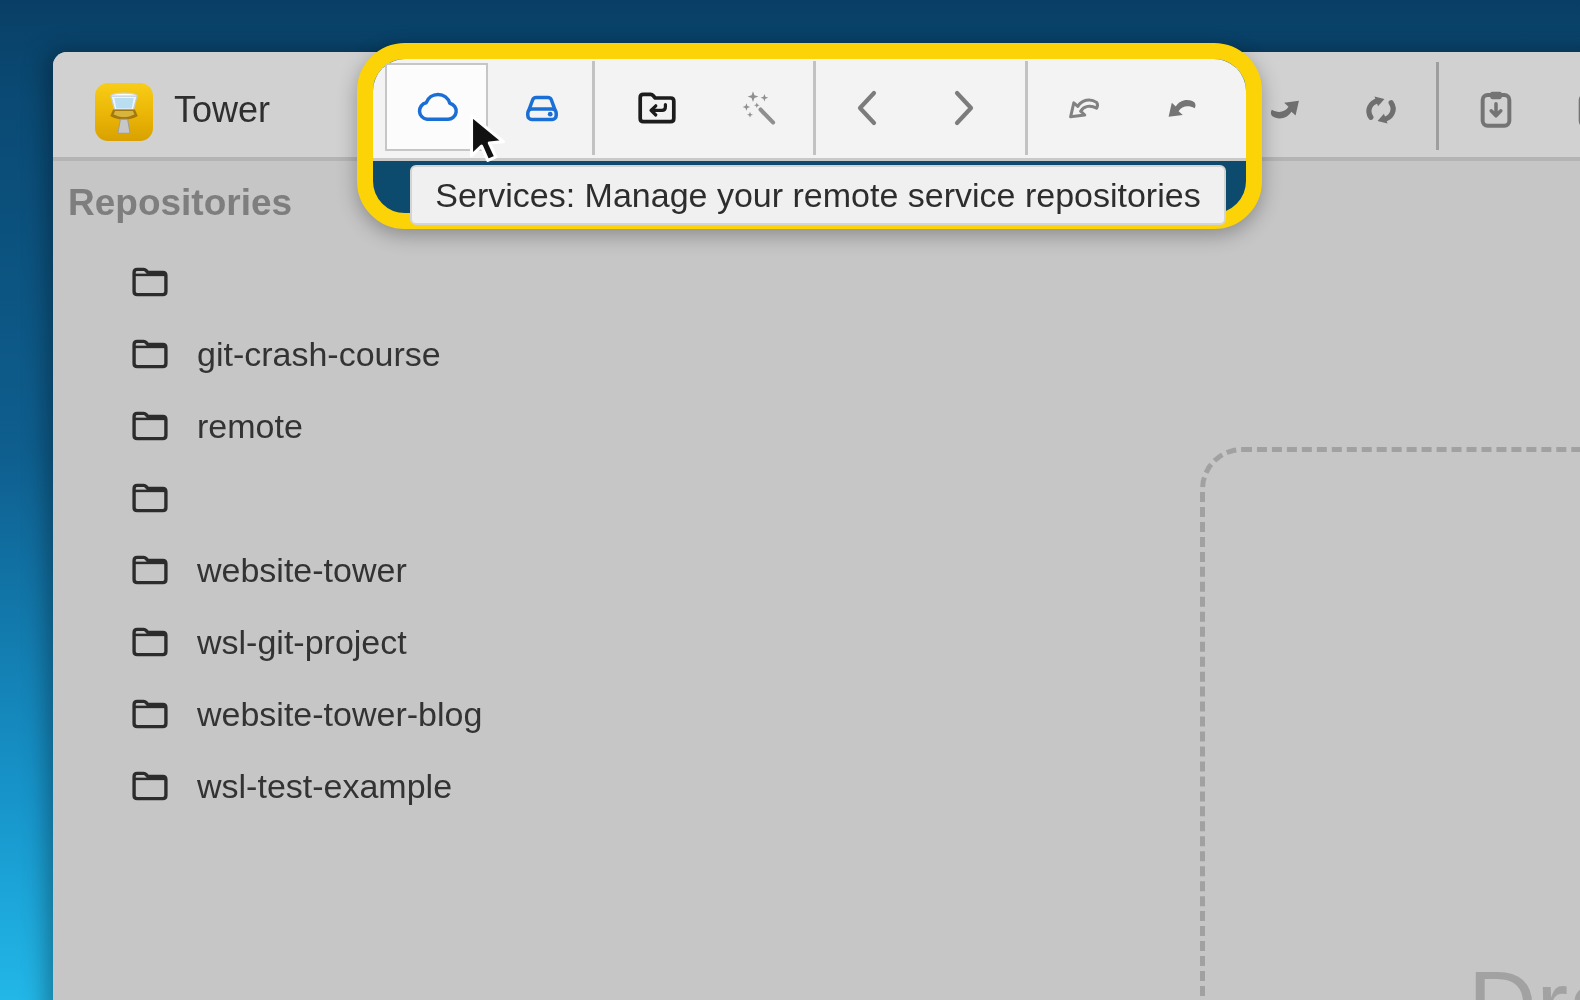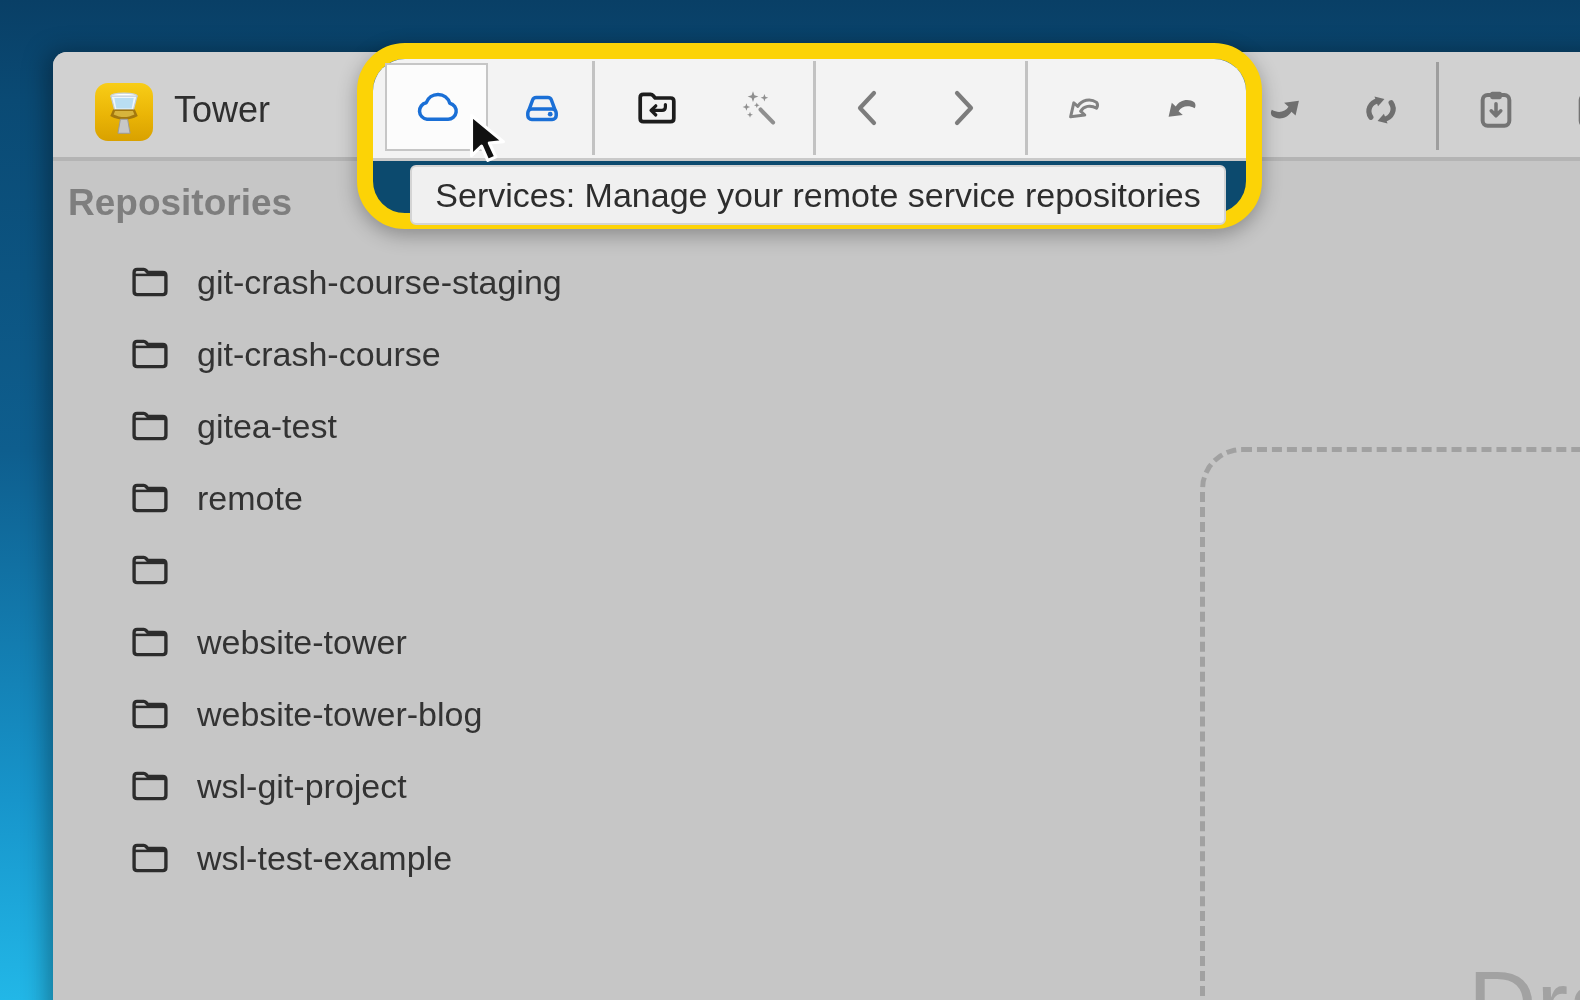--- a/index.html
+++ b/index.html
@@ -94,38 +94,30 @@
     <div class="side-heading">Repositories</div>
     <div class="repo-list">
 
 
 
         <div class="repo-row">
           <svg width="46" height="46" viewBox="0 0 24 24">
             <path d="M3.7 17 V7 C3.7 6 4.3 5.4 5.3 5.4 H8.7 C9.2 5.4 9.6 5.6 9.9 5.95 L10.8 7 H18.7 C19.7 7 20.3 7.6 20.3 8.6 V17 C20.3 18 19.7 18.6 18.7 18.6 H5.3 C4.3 18.6 3.7 18 3.7 17 Z" fill="none" stroke="#2c2c2c" stroke-width="1.75" stroke-linejoin="round"></path>
             <path d="M3.9 8.3 H20.1" stroke="#2c2c2c" stroke-width="1.3"></path>
           </svg>
-          <span class="repo-name">git-crash-course-staging</span>
         </div>
 
         <div class="repo-row">
           <svg width="46" height="46" viewBox="0 0 24 24">
             <path d="M3.7 17 V7 C3.7 6 4.3 5.4 5.3 5.4 H8.7 C9.2 5.4 9.6 5.6 9.9 5.95 L10.8 7 H18.7 C19.7 7 20.3 7.6 20.3 8.6 V17 C20.3 18 19.7 18.6 18.7 18.6 H5.3 C4.3 18.6 3.7 18 3.7 17 Z" fill="none" stroke="#2c2c2c" stroke-width="1.75" stroke-linejoin="round"></path>
             <path d="M3.9 8.3 H20.1" stroke="#2c2c2c" stroke-width="1.3"></path>
           </svg>
           <span class="repo-name">git-crash-course</span>
         </div>
 
-        <div class="repo-row">
-          <svg width="46" height="46" viewBox="0 0 24 24">
-            <path d="M3.7 17 V7 C3.7 6 4.3 5.4 5.3 5.4 H8.7 C9.2 5.4 9.6 5.6 9.9 5.95 L10.8 7 H18.7 C19.7 7 20.3 7.6 20.3 8.6 V17 C20.3 18 19.7 18.6 18.7 18.6 H5.3 C4.3 18.6 3.7 18 3.7 17 Z" fill="none" stroke="#2c2c2c" stroke-width="1.75" stroke-linejoin="round"></path>
-            <path d="M3.9 8.3 H20.1" stroke="#2c2c2c" stroke-width="1.3"></path>
-          </svg>
-          <span class="repo-name">gitea-test</span>
-        </div>
 
         <div class="repo-row">
           <svg width="46" height="46" viewBox="0 0 24 24">
             <path d="M3.7 17 V7 C3.7 6 4.3 5.4 5.3 5.4 H8.7 C9.2 5.4 9.6 5.6 9.9 5.95 L10.8 7 H18.7 C19.7 7 20.3 7.6 20.3 8.6 V17 C20.3 18 19.7 18.6 18.7 18.6 H5.3 C4.3 18.6 3.7 18 3.7 17 Z" fill="none" stroke="#2c2c2c" stroke-width="1.75" stroke-linejoin="round"></path>
             <path d="M3.9 8.3 H20.1" stroke="#2c2c2c" stroke-width="1.3"></path>
           </svg>
           <span class="repo-name">remote</span>
         </div>
 
         <div class="repo-row">
@@ -141,29 +133,29 @@
             <path d="M3.9 8.3 H20.1" stroke="#2c2c2c" stroke-width="1.3"></path>
           </svg>
           <span class="repo-name">website-tower</span>
         </div>
 
         <div class="repo-row">
           <svg width="46" height="46" viewBox="0 0 24 24">
             <path d="M3.7 17 V7 C3.7 6 4.3 5.4 5.3 5.4 H8.7 C9.2 5.4 9.6 5.6 9.9 5.95 L10.8 7 H18.7 C19.7 7 20.3 7.6 20.3 8.6 V17 C20.3 18 19.7 18.6 18.7 18.6 H5.3 C4.3 18.6 3.7 18 3.7 17 Z" fill="none" stroke="#2c2c2c" stroke-width="1.75" stroke-linejoin="round"></path>
             <path d="M3.9 8.3 H20.1" stroke="#2c2c2c" stroke-width="1.3"></path>
           </svg>
+          <span class="repo-name">wsl-git-project</span>
+        </div>
+
+        <div class="repo-row">
+          <svg width="46" height="46" viewBox="0 0 24 24">
+            <path d="M3.7 17 V7 C3.7 6 4.3 5.4 5.3 5.4 H8.7 C9.2 5.4 9.6 5.6 9.9 5.95 L10.8 7 H18.7 C19.7 7 20.3 7.6 20.3 8.6 V17 C20.3 18 19.7 18.6 18.7 18.6 H5.3 C4.3 18.6 3.7 18 3.7 17 Z" fill="none" stroke="#2c2c2c" stroke-width="1.75" stroke-linejoin="round"></path>
+            <path d="M3.9 8.3 H20.1" stroke="#2c2c2c" stroke-width="1.3"></path>
+          </svg>
           <span class="repo-name">website-tower-blog</span>
-        </div>
-
-        <div class="repo-row">
-          <svg width="46" height="46" viewBox="0 0 24 24">
-            <path d="M3.7 17 V7 C3.7 6 4.3 5.4 5.3 5.4 H8.7 C9.2 5.4 9.6 5.6 9.9 5.95 L10.8 7 H18.7 C19.7 7 20.3 7.6 20.3 8.6 V17 C20.3 18 19.7 18.6 18.7 18.6 H5.3 C4.3 18.6 3.7 18 3.7 17 Z" fill="none" stroke="#2c2c2c" stroke-width="1.75" stroke-linejoin="round"></path>
-            <path d="M3.9 8.3 H20.1" stroke="#2c2c2c" stroke-width="1.3"></path>
-          </svg>
-          <span class="repo-name">wsl-git-project</span>
         </div>
 
         <div class="repo-row">
           <svg width="46" height="46" viewBox="0 0 24 24">
             <path d="M3.7 17 V7 C3.7 6 4.3 5.4 5.3 5.4 H8.7 C9.2 5.4 9.6 5.6 9.9 5.95 L10.8 7 H18.7 C19.7 7 20.3 7.6 20.3 8.6 V17 C20.3 18 19.7 18.6 18.7 18.6 H5.3 C4.3 18.6 3.7 18 3.7 17 Z" fill="none" stroke="#2c2c2c" stroke-width="1.75" stroke-linejoin="round"></path>
             <path d="M3.9 8.3 H20.1" stroke="#2c2c2c" stroke-width="1.3"></path>
           </svg>
           <span class="repo-name">wsl-test-example</span>
         </div>
       </div>

